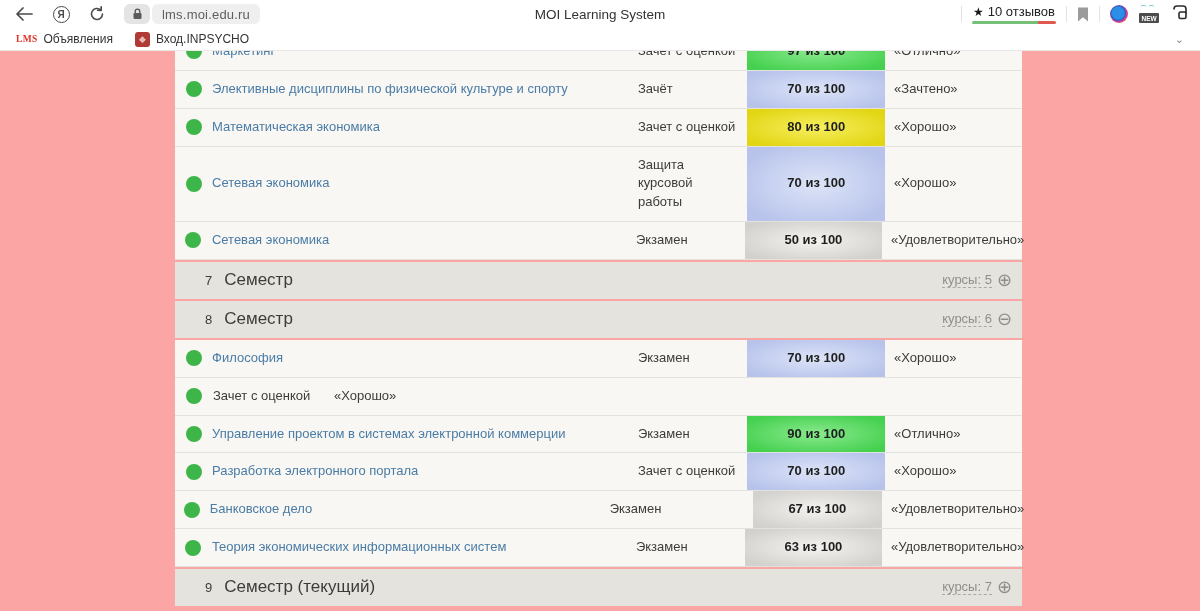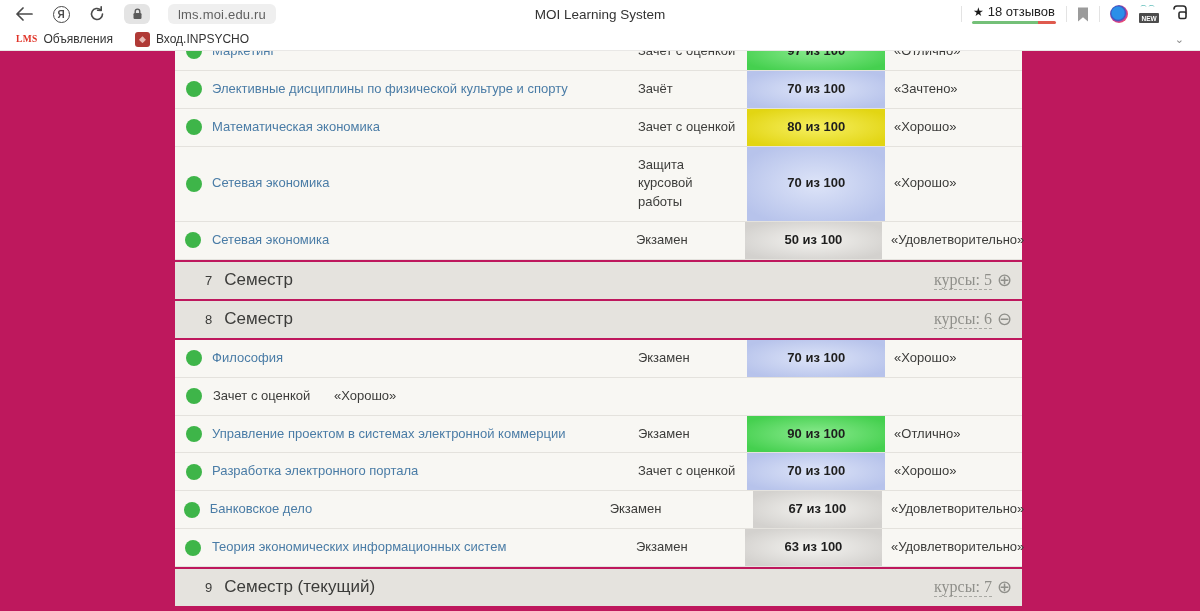--- a/index.html
+++ b/index.html
@@ -10,21 +10,21 @@
   .toolbar {
     height:28px; background:#fff; display:flex; align-items:center;
     padding:0 10px; position:relative; z-index:5;
   }
   .tb-btn { display:flex; align-items:center; justify-content:center; cursor:pointer; color:#4a4a4a; }
   .back-btn { width:28px; }
   .ya-btn { width:30px; margin-left:8px; }
   .ya-circle { width:17px; height:17px; border:1.6px solid #4a4a4a; border-radius:50%;
     display:flex; align-items:center; justify-content:center; font-size:10px; font-weight:bold; color:#4a4a4a; }
   .refresh-btn { width:30px; margin-left:6px; }
-  .addr { display:flex; align-items:center; margin-left:12px; gap:18px; cursor:text; }
+  .addr { display:flex; align-items:center; margin-left:12px; gap:2px; cursor:text; }
   .lock-box { width:26px; height:20px; background:#e4e4e4; border-radius:6px;
     display:flex; align-items:center; justify-content:center; }
   .url-box { height:20px; background:#efefef; border-radius:6px; padding:0 10px;
     display:flex; align-items:center; font-size:13px; color:#5f5f5f; letter-spacing:.2px; }
   .page-title { position:absolute; left:50%; top:50%; transform:translate(-50%,-50%);
     font-size:13.5px; color:#333; white-space:nowrap; }
   .tb-right { margin-left:auto; display:flex; align-items:center; gap:10px; }
   .sep { width:1px; height:16px; background:#e3e3e3; }
   .rating { display:flex; flex-direction:column; align-items:center; cursor:pointer; }
   .rating-line { display:flex; align-items:center; gap:4px; font-size:13px; color:#222; }
@@ -45,40 +45,40 @@
     display:flex; align-items:center; padding:0 16px; gap:22px; position:relative; z-index:5; }
   .bm-item { display:flex; align-items:center; gap:6px; cursor:pointer; }
   .bm-label { font-size:12px; color:#333; }
   .lms-logo { color:#e03226; font-weight:bold; font-size:9.5px; letter-spacing:.3px;
     font-family:"Liberation Serif", serif; }
   .inpsycho-logo { width:15px; height:15px; background:#b03a36; border-radius:3px;
     display:flex; align-items:center; justify-content:center; color:#e8b9b4; font-size:9px; }
   .bm-overflow { margin-left:auto; color:#8a8a8a; font-size:11px; cursor:pointer; }
 
   
-  .main { position:relative; height:560px; background:#be185d; overflow:hidden;padding-left:9px; }
+  .main { position:relative; height:560px; background:#fca5a5; overflow:hidden;padding-left:9px; }
   .table-wrap { position:absolute; left:175px; top:-18px; width:847px; }
 
   .row { display:flex; align-items:stretch; background:#f8f7f3; border-bottom:1px solid #e4e2dd; }
   .cell { display:flex; align-items:center; font-size:13px; line-height:1.45; }
   .col-dot { width:38px; justify-content:center; }
   .dot { width:16px; height:16px; border-radius:50%; background:#3eb549; }
   .col-name { width:436px; padding:9px 22px 9px 0; }
   .course-link { color:#4a7ca6; text-decoration:none; cursor:pointer; }
   .col-exam { width:112px; padding:9px 8px 9px 0; color:#3c3c3a; }
   .col-score { width:141px; justify-content:center; padding:9px 4px; color:#1e1e1e; font-weight:bold; text-align:center; }
   .col-grade { width:140px; padding:9px 4px 9px 9px; color:#3c3c3a; }
 
   .sem-band { display:flex; align-items:center; background:#e5e3de; height:37px;
     margin:2px 0; padding:0 10px 0 30px; }
   .sem-num { font-size:13px; color:#3c3c3a; margin-right:12px; }
   .sem-label { font-size:17px; color:#3c3c3a; }
   .sem-right { margin-left:auto; display:flex; align-items:center; gap:5px; }
-  .courses-link { font-size:16px; color:#8f8f8a; text-decoration:none;
-    border-bottom:1px dashed #a9a9a4; cursor:pointer;font-family:Liberation Serif, serif; }
+  .courses-link { font-size:13px; color:#8f8f8a; text-decoration:none;
+    border-bottom:1px dashed #a9a9a4; cursor:pointer; }
   .toggle-glyph { font-size:18px; color:#8f8f8a; line-height:1; cursor:pointer; }
 </style>
 </head>
 <body>
 
 <div class="toolbar">
   <div class="tb-btn back-btn">
     <svg width="18" height="14" viewBox="0 0 18 14">
         <path d="M8 1 L2 7 L8 13 M2 7 H17" stroke="#4a4a4a" stroke-width="1.7" fill="none" stroke-linecap="round" stroke-linejoin="round"></path>
       </svg>
@@ -100,21 +100,21 @@
         </svg>
     </span>
     <span class="url-box">lms.moi.edu.ru</span>
   </div>
   <div class="page-title">MOI Learning System</div>
   <div class="tb-right">
     <div class="sep"></div>
     <div class="rating">
       <div class="rating-line">
         <span class="rating-star">★</span>
-        <span>18 отзывов</span>
+        <span>10 отзывов</span>
       </div>
       <div class="rating-bar"></div>
     </div>
     <div class="sep"></div>
     <div class="flag-icon">
       <svg width="12" height="15" viewBox="0 0 12 15">
           <path d="M1 0.5 h10 v14 l-5 -4.2 l-5 4.2 z" fill="#9b9b9b"></path>
         </svg>
     </div>
     <div class="sep"></div>

